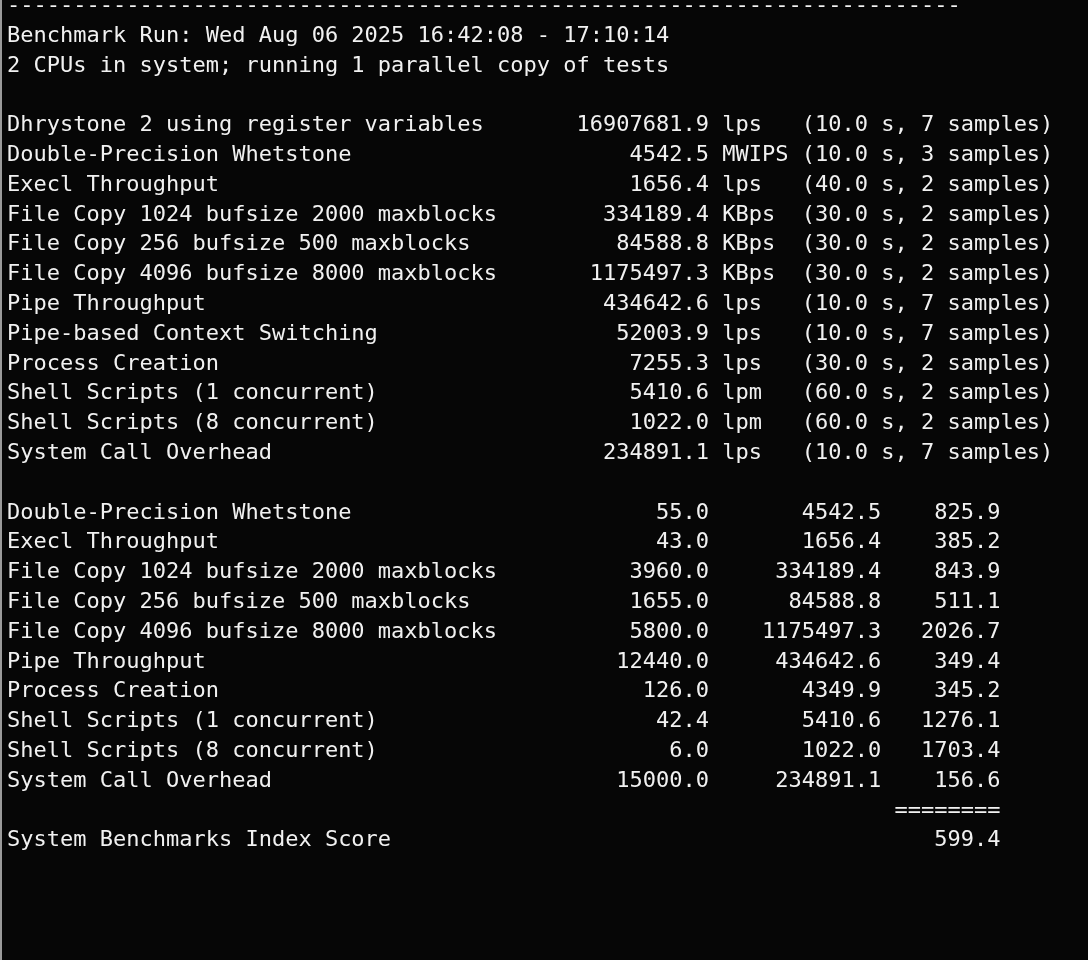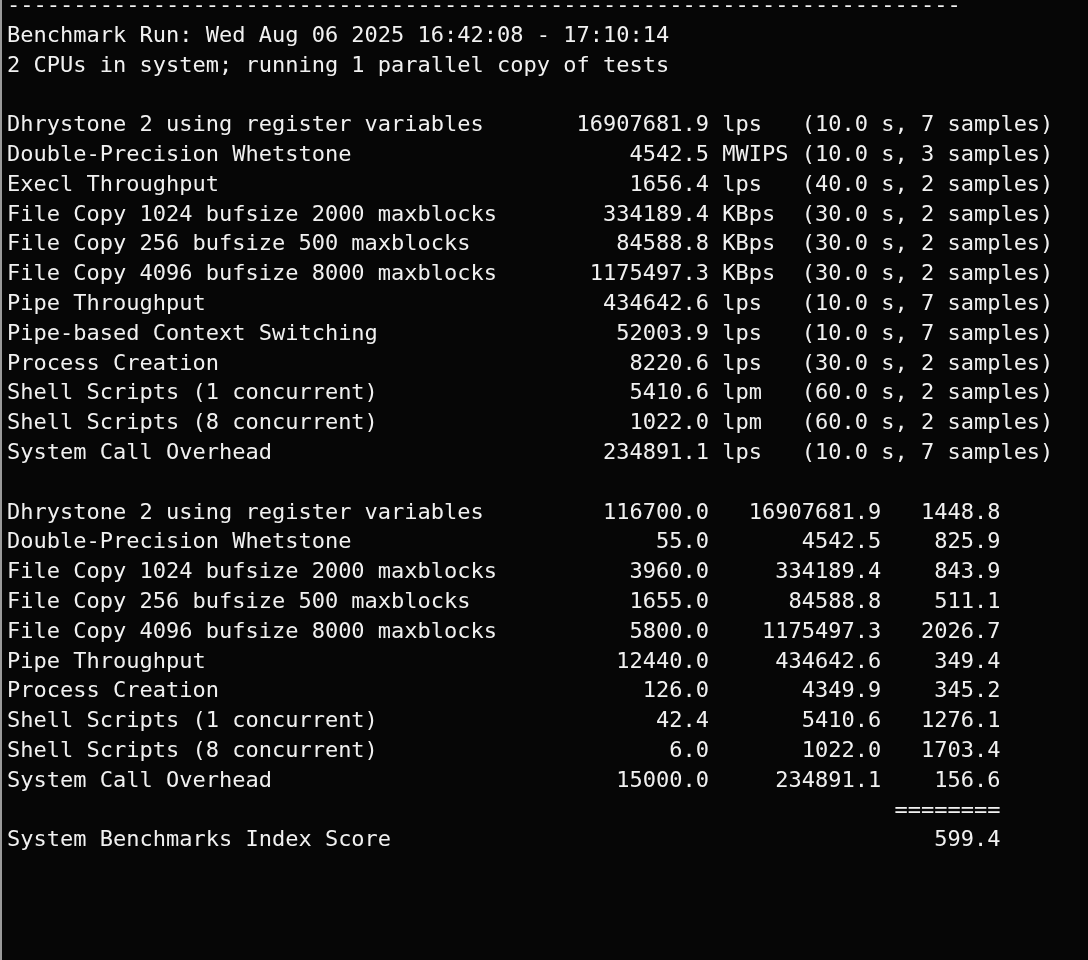--- a/index.html
+++ b/index.html
@@ -45,29 +45,29 @@
     <div class="line"></div>
     <div id="results-block">
         <div class="line">Dhrystone 2 using register variables       16907681.9 lps   (10.0 s, 7 samples)</div>
         <div class="line">Double-Precision Whetstone                     4542.5 MWIPS (10.0 s, 3 samples)</div>
         <div class="line">Execl Throughput                               1656.4 lps   (40.0 s, 2 samples)</div>
         <div class="line">File Copy 1024 bufsize 2000 maxblocks        334189.4 KBps  (30.0 s, 2 samples)</div>
         <div class="line">File Copy 256 bufsize 500 maxblocks           84588.8 KBps  (30.0 s, 2 samples)</div>
         <div class="line">File Copy 4096 bufsize 8000 maxblocks       1175497.3 KBps  (30.0 s, 2 samples)</div>
         <div class="line">Pipe Throughput                              434642.6 lps   (10.0 s, 7 samples)</div>
         <div class="line">Pipe-based Context Switching                  52003.9 lps   (10.0 s, 7 samples)</div>
-        <div class="line">Process Creation                               8220.6 lps   (30.0 s, 2 samples)</div>
+        <div class="line">Process Creation                               7255.3 lps   (30.0 s, 2 samples)</div>
         <div class="line">Shell Scripts (1 concurrent)                   5410.6 lpm   (60.0 s, 2 samples)</div>
         <div class="line">Shell Scripts (8 concurrent)                   1022.0 lpm   (60.0 s, 2 samples)</div>
         <div class="line">System Call Overhead                         234891.1 lps   (10.0 s, 7 samples)</div>
       </div>
     <div class="line"></div>
     <div id="index-rows">
-        <div class="line">Dhrystone 2 using register variables         116700.0   16907681.9   1448.8</div>
         <div class="line">Double-Precision Whetstone                       55.0       4542.5    825.9</div>
+        <div class="line">Execl Throughput                                 43.0       1656.4    385.2</div>
         <div class="line">File Copy 1024 bufsize 2000 maxblocks          3960.0     334189.4    843.9</div>
         <div class="line">File Copy 256 bufsize 500 maxblocks            1655.0      84588.8    511.1</div>
         <div class="line">File Copy 4096 bufsize 8000 maxblocks          5800.0    1175497.3   2026.7</div>
         <div class="line">Pipe Throughput                               12440.0     434642.6    349.4</div>
         <div class="line">Process Creation                                126.0       4349.9    345.2</div>
         <div class="line">Shell Scripts (1 concurrent)                     42.4       5410.6   1276.1</div>
         <div class="line">Shell Scripts (8 concurrent)                      6.0       1022.0   1703.4</div>
         <div class="line">System Call Overhead                          15000.0     234891.1    156.6</div>
       </div>
     <div class="line" id="index-rule">                                                                   ========</div>

